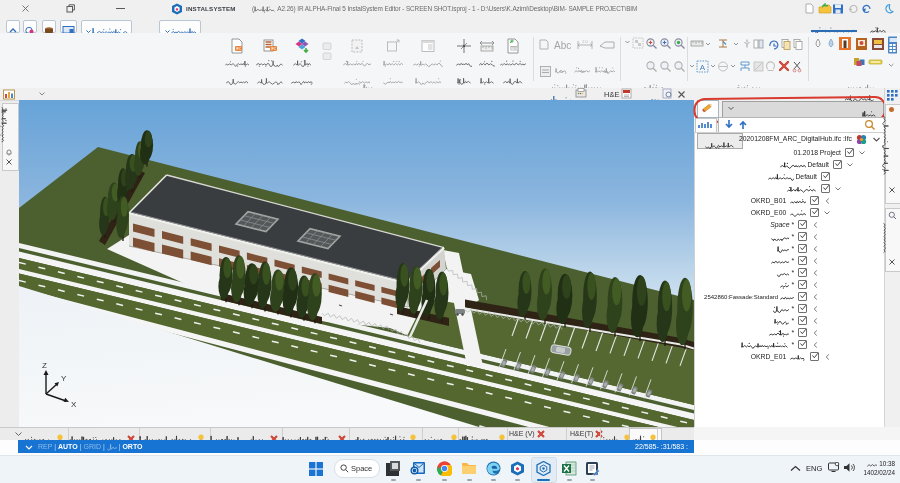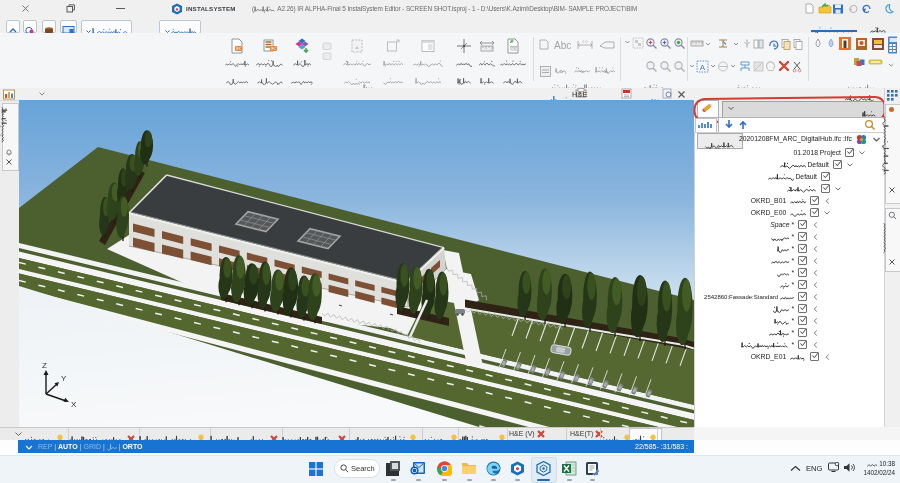--- a/index.html
+++ b/index.html
@@ -432,21 +432,21 @@
       <circle cx="20.1" cy="3.7" r="0.55" fill="#3a6ea5"></circle>
       <circle cx="23.5" cy="8.1" r="0.55" fill="#3a6ea5"></circle>
     </svg></div>
 <svg class="ab" style="left:575px;top:88px" width="12" height="11">
     <rect x="1" y="2" width="10" height="7" fill="#e8e8e8" stroke="#888" stroke-width="0.8"></rect>
     <rect x="3" y="0.5" width="6" height="3" fill="#fff" stroke="#888" stroke-width="0.7"></rect>
     <circle cx="3.5" cy="5.5" r="0.8" fill="#3fae49"></circle>
     <circle cx="5.5" cy="5.5" r="0.8" fill="#d04a3a"></circle>
     <circle cx="7.5" cy="5.5" r="0.8" fill="#e8c43a"></circle>
   </svg>
-<div class="ab t" style="left:572px;top:90px;font-size:7.5px;color:#333">H&amp;E</div>
+<div class="ab t" style="left:604px;top:90px;font-size:7.5px;color:#333">H&amp;E</div>
 <svg class="ab" style="left:621px;top:88px" width="11" height="11">
     <rect x="1" y="1" width="9" height="9" fill="#fff" stroke="#999" stroke-width="0.8"></rect>
     <rect x="2" y="2" width="7" height="3" fill="#c0392b"></rect>
     <path d="M3,7 h5 M3,8.5 h5" stroke="#999" stroke-width="0.7"></path>
   </svg>
 <div class="ab" style="left:647px;top:89px"><svg width="13" height="9" viewBox="0 0 13 9" style="display:inline-block;vertical-align:middle">
       <path d="M0.5,7.0 q1.6,3.0 3.3,0 q1.3,-3.1 2.6,0 q1.7,-2.5 3.5,0 q1.3,-2.6 2.6,0" fill="none" stroke="#3a6ea5" stroke-width="0.85" stroke-linecap="round"></path>
     </svg></div>
 <svg class="ab" style="left:662px;top:88px" width="11" height="11">
     <rect x="1" y="1" width="8" height="9" fill="#eef4fa" stroke="#99b" stroke-width="0.8"></rect>
@@ -1178,21 +1178,21 @@
       <rect x="7.6" y="0" width="6.4" height="6.4"></rect>
       <rect x="0" y="7.6" width="6.4" height="6.4"></rect>
       <rect x="7.6" y="7.6" width="6.4" height="6.4"></rect>
     </g>
   </svg>
 <div class="ab" style="left:334px;top:459px;width:44px;height:17px;background:#fff;border:1px solid #d8dfe6;border-radius:9px"></div>
 <svg class="ab" style="left:340px;top:464px" width="9" height="9">
     <circle cx="3.6" cy="3.6" r="2.7" fill="none" stroke="#444" stroke-width="1"></circle>
     <path d="M5.8,5.8 L8.2,8.2" stroke="#444" stroke-width="1"></path>
   </svg>
-<div class="ab" style="left:351px;top:464px;font-size:7.5px;color:#333">Search</div>
+<div class="ab" style="left:351px;top:464px;font-size:7.5px;color:#333">Space</div>
 <svg class="ab" style="left:386px;top:461px" width="15" height="15">
     <rect x="0" y="2" width="13" height="13" fill="#2d3134"></rect>
     <rect x="4" y="0" width="10" height="10" fill="#53575a"></rect>
     <rect x="6" y="2" width="6" height="6" fill="#d8dadc"></rect>
   </svg>
 <div class="ab" style="left:391px;top:478.5px;width:5px;height:2px;border-radius:1px;background:#9aa7b2"></div>
 <svg class="ab" style="left:410px;top:461px" width="16" height="15">
     <rect x="3" y="1" width="12" height="12" rx="1" fill="#1269bf"></rect>
     <rect x="4.5" y="2.5" width="9" height="9" fill="#cfe3f7"></rect>
     <path d="M4.5,2.5 l4.5,4 l4.5,-4" fill="none" stroke="#1269bf" stroke-width="1"></path>

